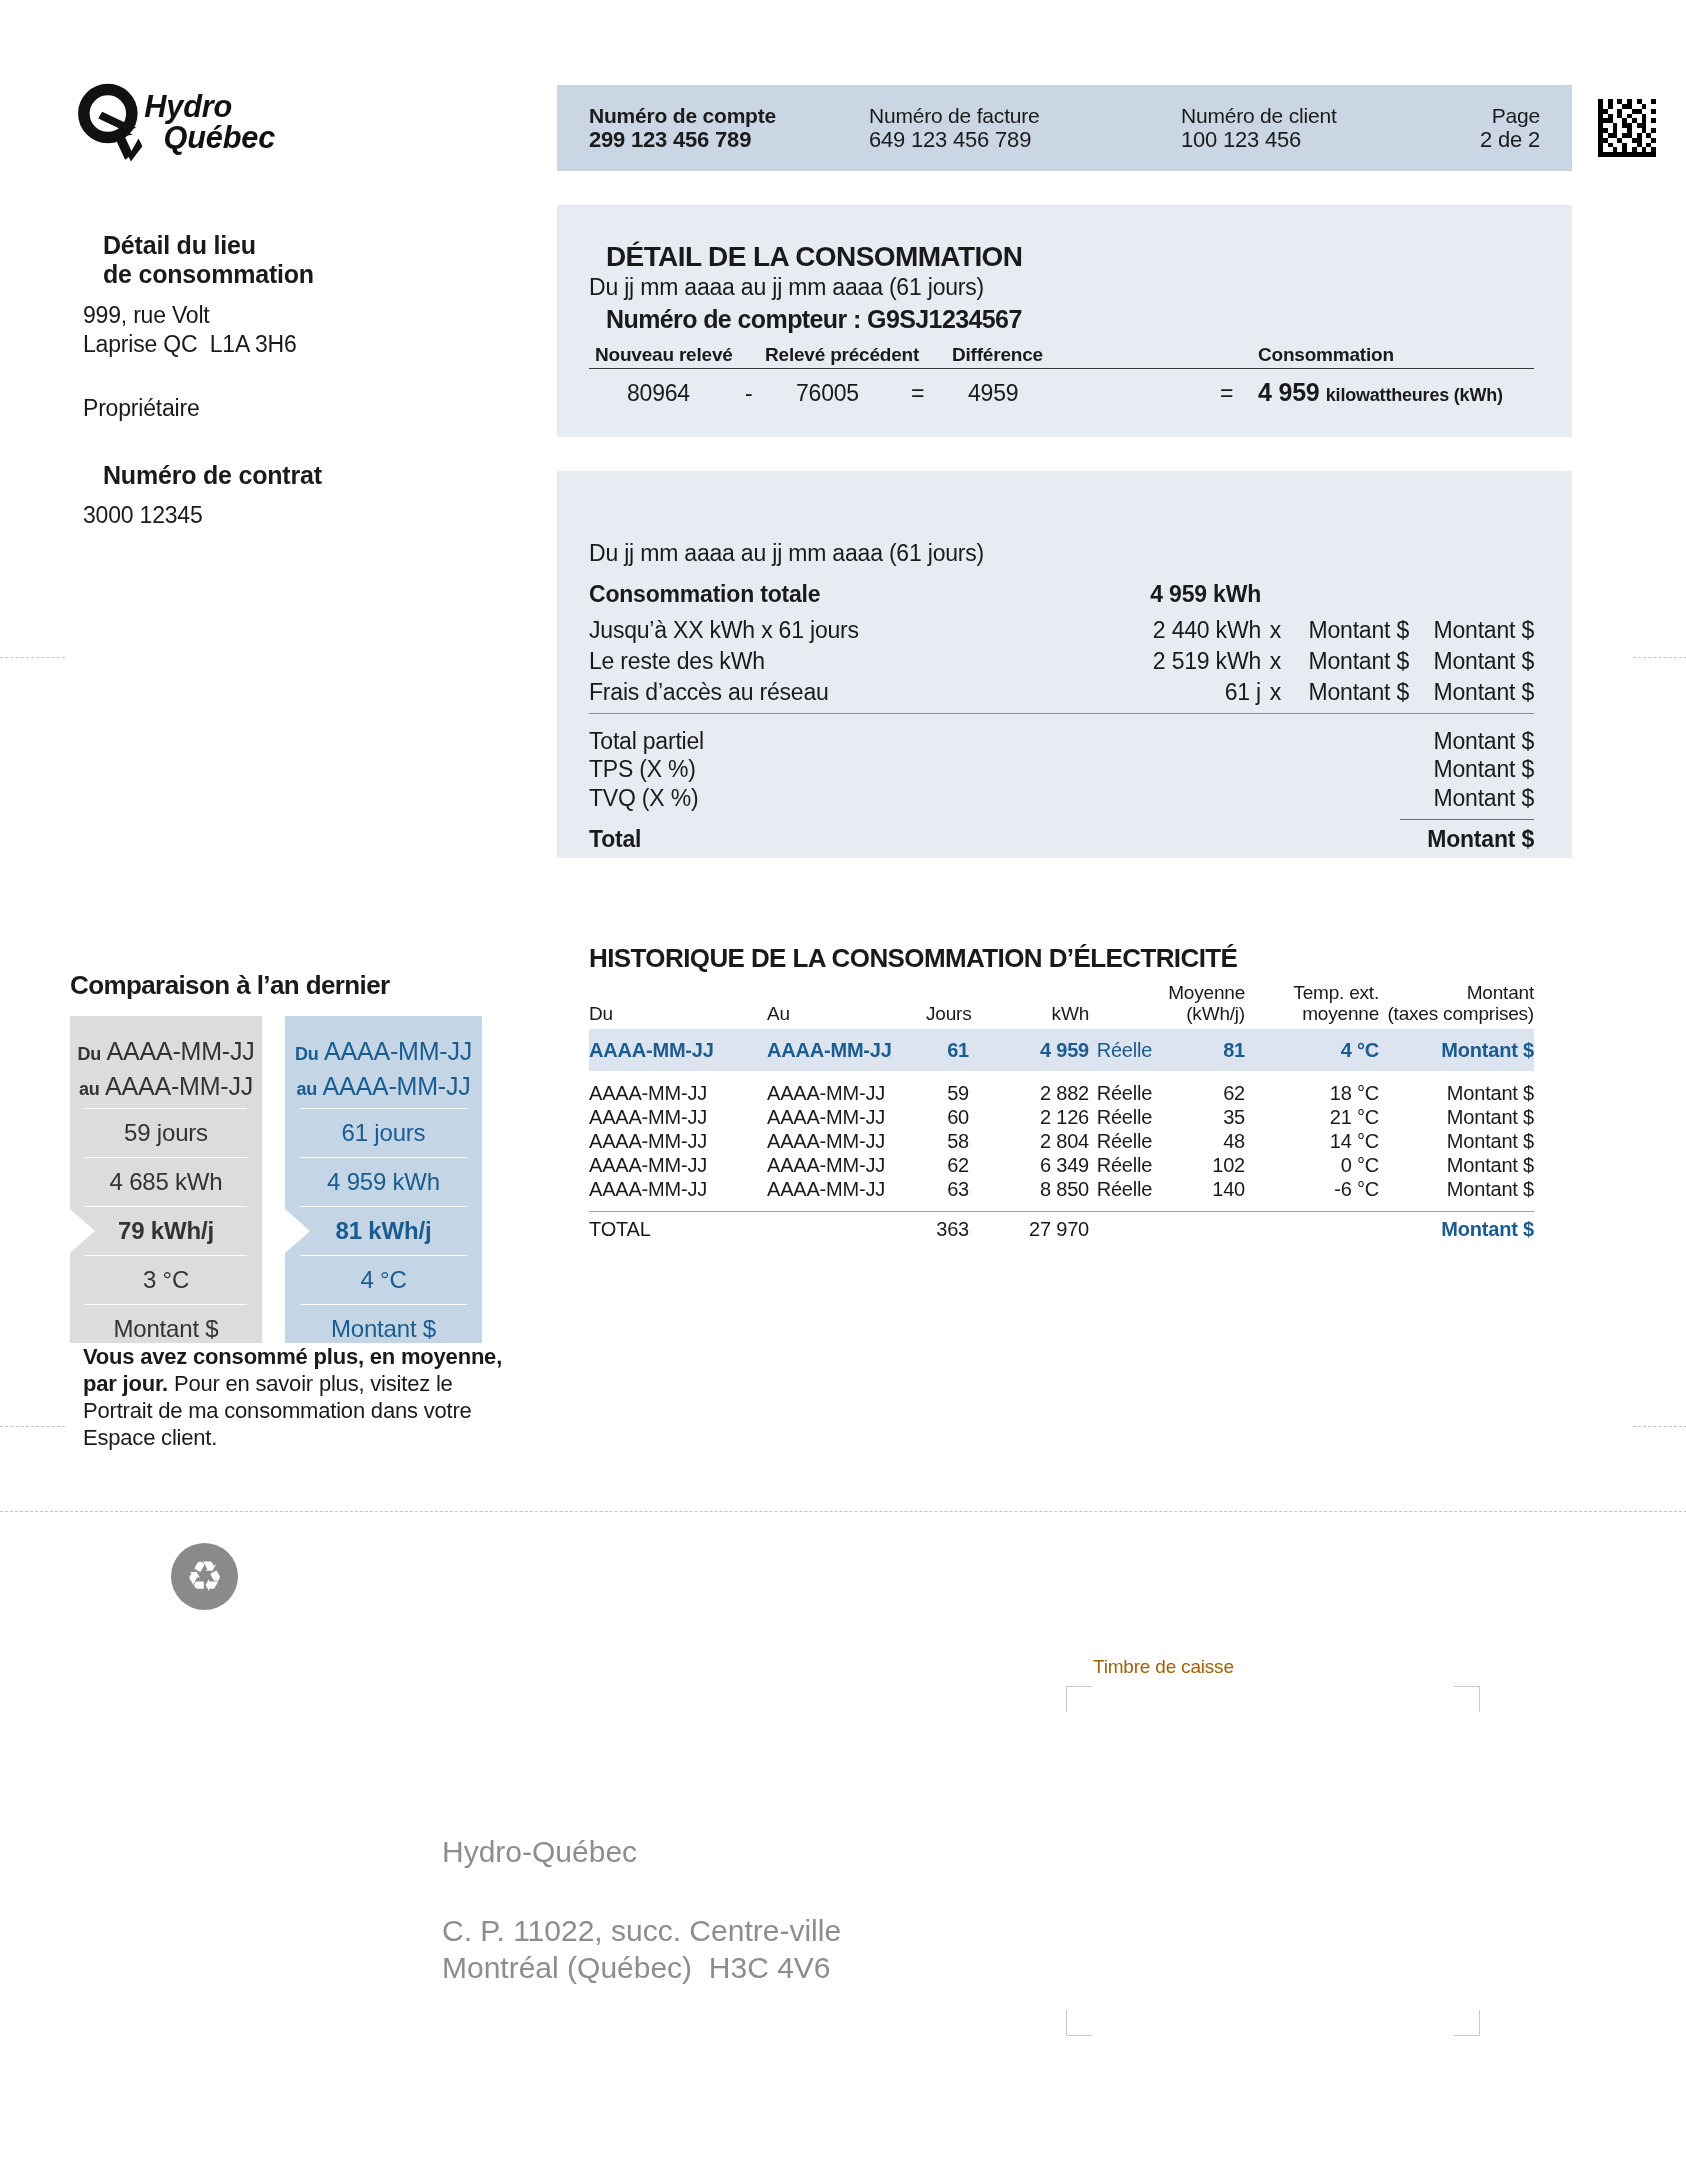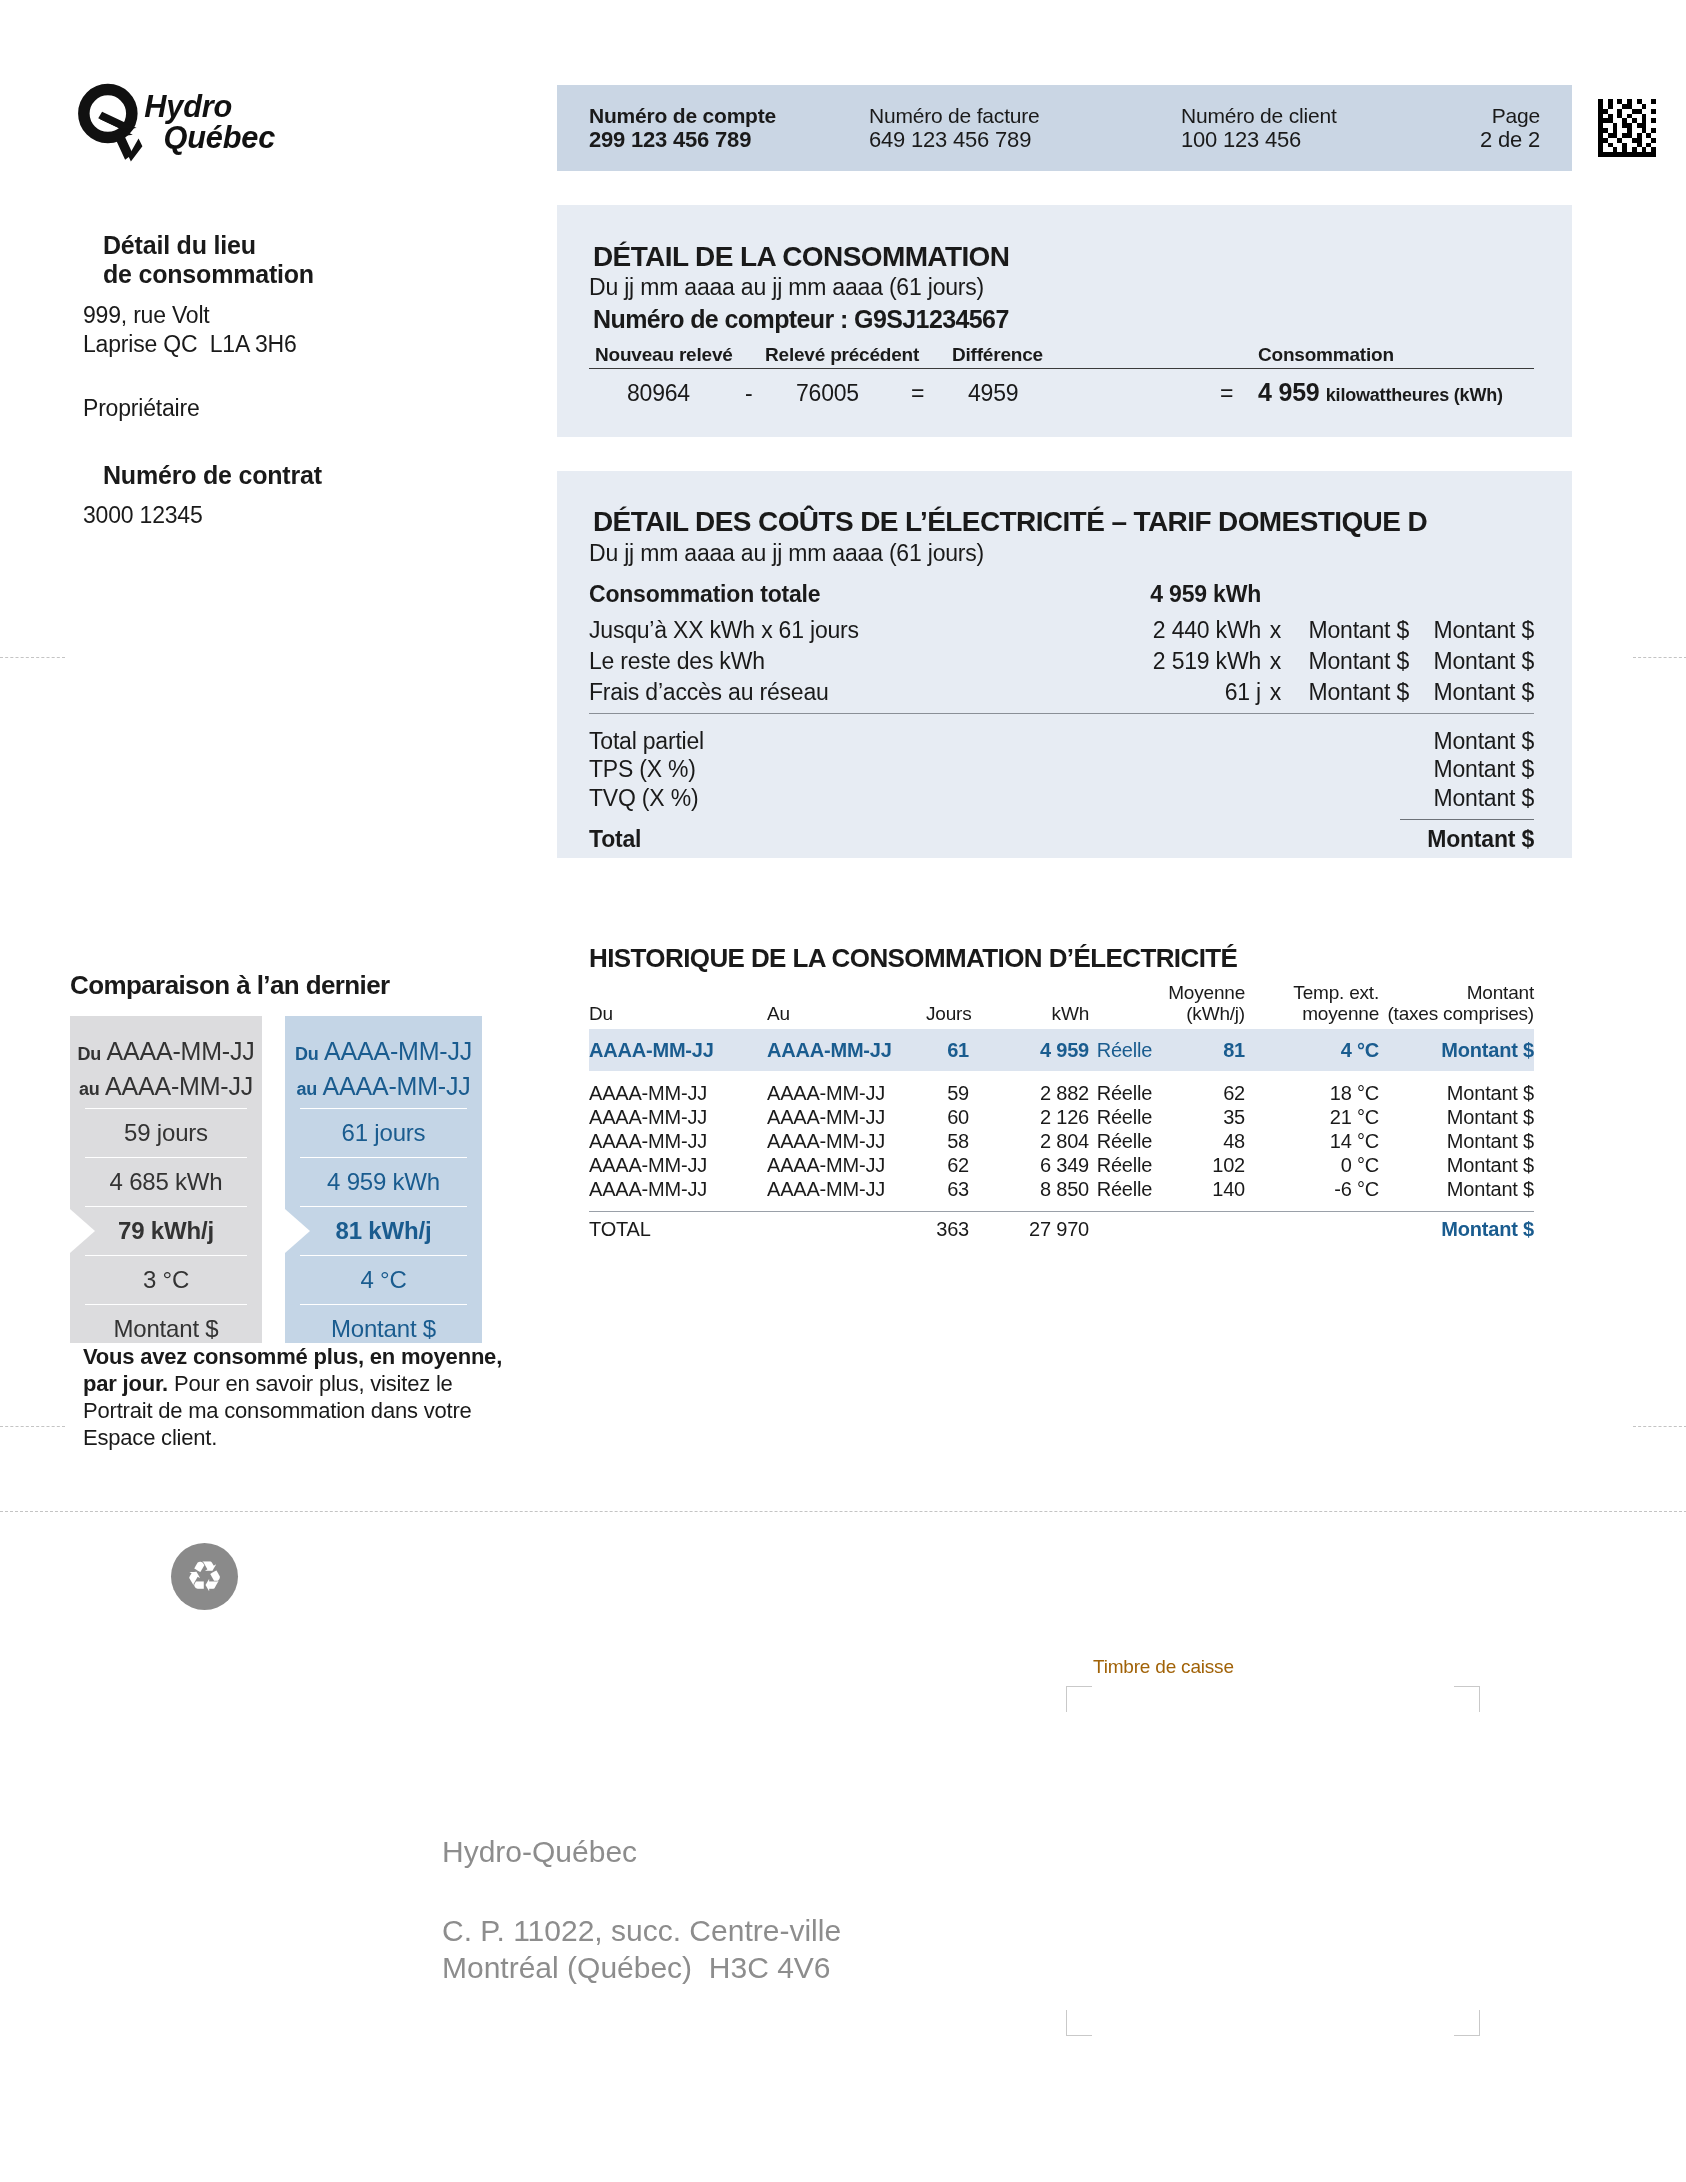--- a/index.html
+++ b/index.html
@@ -30,21 +30,21 @@
   .sidebar .ttl{font-size:25px;font-weight:bold;line-height:29px;margin-left:20px;}
   .sb-addr{margin-top:11.5px;}
   .sb-occ{margin-top:35px;}
   .sb-contract{margin-top:38px;}
   .sb-contract-val{margin-top:11.5px;}
 
   
   .panel{position:absolute;left:557px;width:1015px;background:#e7ecf3;}
   .panel1{top:205px;height:232px;}
   .panel2{top:471px;height:387px;}
-  .p-title{position:absolute;left:36px;font-size:28px;font-weight:bold;letter-spacing:-0.6px;}
+  .p-title{position:absolute;left:49px;font-size:28px;font-weight:bold;letter-spacing:-0.6px;}
   .p-sub{position:absolute;left:32px;font-size:23px;text-align:center;}
 
   
   .m-hdr{position:absolute;font-size:19px;font-weight:bold;}
   .m-rule{position:absolute;left:32px;top:163px;width:945px;border-top:1.9px solid #3a3a3a;}
   .m-val{position:absolute;top:175px;font-size:23px;}
   .m-big{font-size:25px;font-weight:bold;}
   .m-unit{font-size:18px;font-weight:bold;}
 
   
@@ -228,21 +228,20 @@
     <div class="m-val" style="left:354px;">=</div>
     <div class="m-val" style="left:411px;">4959</div>
     <div class="m-val" style="left:663px;">=</div>
     <div class="m-val" style="left:701px;top:173px;">
       <span class="m-big">4 959</span>
       <span class="m-unit">kilowattheures (kWh)</span>
     </div>
   </div>
 
   <div class="panel panel2">
-    <div class="p-title" style="top:35px;">DÉTAIL DES COÛTS DE L’ÉLECTRICITÉ – TARIF DOMESTIQUE D</div>
     <div class="p-sub" style="top:69px;">Du jj mm aaaa au jj mm aaaa (61 jours)</div>
 
     <div class="cost-grid" style="top:108px;font-weight:bold;">
       <div>Consommation totale</div>
       <div class="cg-qty">4 959 kWh</div>
       <div></div>
         <div></div>
         <div></div>
     </div>
 

